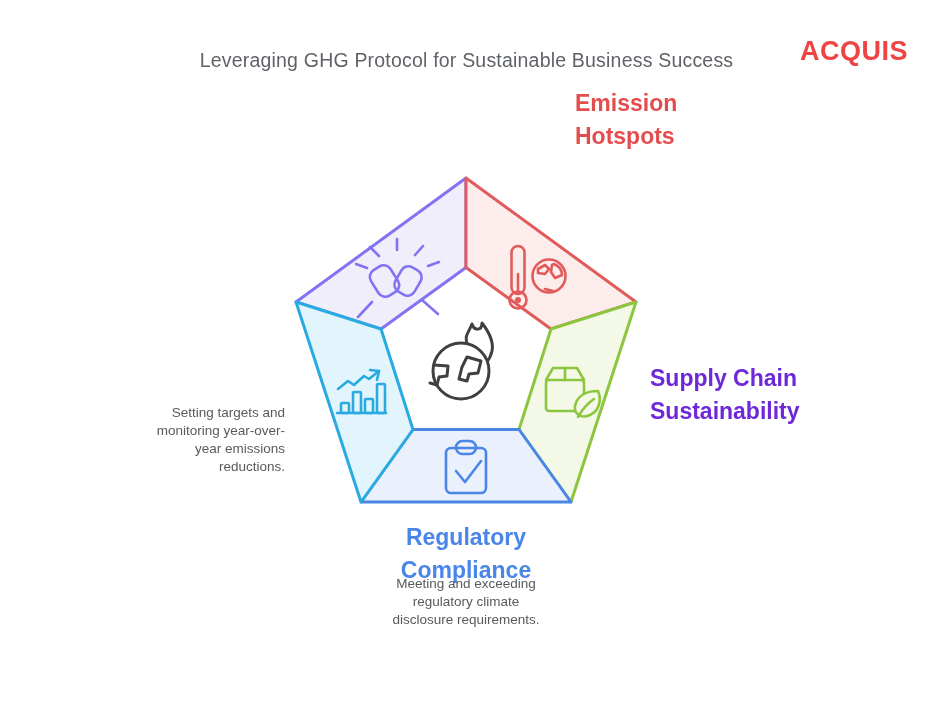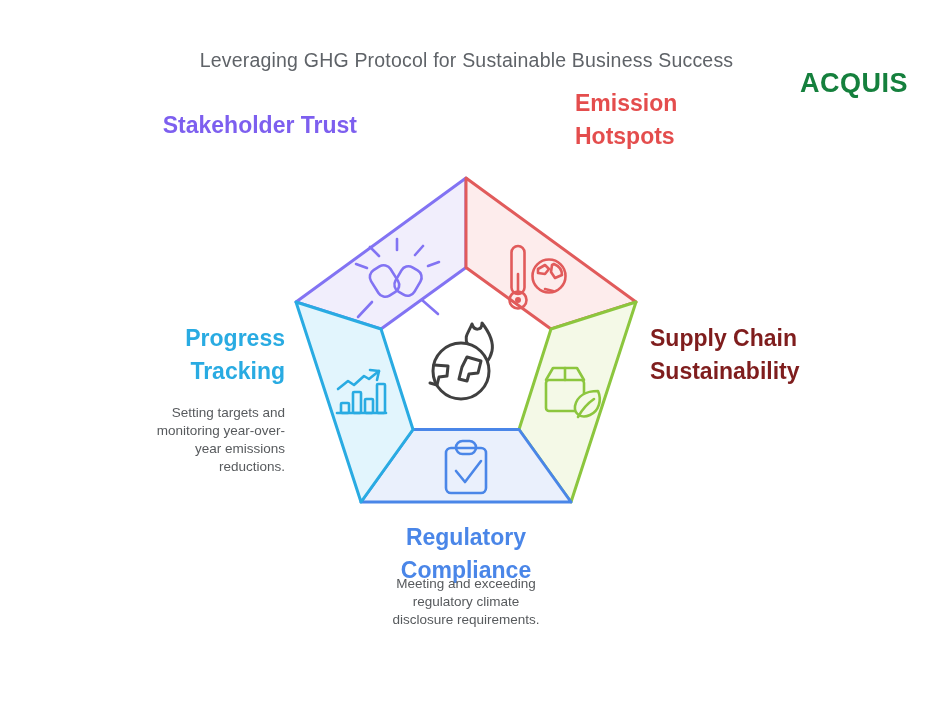--- a/index.html
+++ b/index.html
@@ -20,42 +20,41 @@
     font-size: 19.5px;
     color: #5f6368;
     letter-spacing: 0.2px;
   }
   .logo {
     position: absolute;
     top: 36px; right: 25px;
     font-size: 27px;
     font-weight: 800;
     letter-spacing: 0.5px;
-    color: #15803d;
-    margin-top: 32px;
+    color: #ef4444;
   }
   svg.diagram { position: absolute; left: 0; top: 0; }
   .seg { stroke-width: 3; stroke-linejoin: round; }
   .icon { fill: none; stroke-width: 2.6; stroke-linecap: round; stroke-linejoin: round; }
   .icon-center { fill: none; stroke: #404040; stroke-width: 3; stroke-linecap: round; stroke-linejoin: round; }
   .sec-heading {
     position: absolute;
     font-size: 23px;
     font-weight: 700;
     line-height: 33px;
   }
   .sec-body {
     position: absolute;
     font-size: 13.5px;
     line-height: 18px;
     color: #575a5d;
   }
   .h-purple { color: #7d5fef; }
   .h-red    { color: #e44d4d; }
-  .h-green  { color: #7f1d1d; }
+  .h-green  { color: #6d28d9; margin-top: 40px; }
   .h-blue   { color: #4a86e8; }
   .h-cyan   { color: #29abe2; }
   .ta-r { text-align: right; }
   .ta-c { text-align: center; }
   .nowrap { white-space: nowrap; }
 </style>
 </head>
 <body>
 
 <div id="canvas">
@@ -119,25 +118,23 @@
     </g>
 
     <g class="icon-center">
       <path d="M468 345 c-5 -8 1 -13 4 -21 c2 7 10 7 10 -1 c7 9 12 18 10 28 c-2 9 -8 15 -16 17"></path>
       <circle cx="461" cy="371" r="28" fill="#ffffff"></circle>
       <path d="M434 365 l14 1 -1 10 -8 1 -2 8 -7 -2"></path>
       <path d="M467 357 l14 4 -3 12 -9 1 -2 7 -8 -2 3 -12 z"></path>
     </g>
   </svg>
 
-  <div class="sec-heading h-purple ta-r nowrap" style="right:576px; top:109px;">Stakeholder Trust</div>
 
   <div class="sec-heading h-red" style="left:575px; top:87px; width:130px;">Emission Hotspots</div>
 
   <div class="sec-heading h-green" style="left:650px; top:322px; width:150px;">Supply Chain Sustainability</div>
 
   <div class="sec-heading h-blue ta-c" style="left:386px; top:521px; width:160px;">Regulatory Compliance</div>
   <div class="sec-body ta-c" style="left:391px; top:575px; width:150px;">Meeting and exceeding regulatory climate disclosure requirements.</div>
 
-  <div class="sec-heading h-cyan ta-r" style="right:648px; top:322px; width:110px;">Progress Tracking</div>
   <div class="sec-body ta-r" style="right:648px; top:404px; width:142px;">Setting targets and monitoring year-over-year emissions reductions.</div>
 
 </div>
 
 </body></html>

